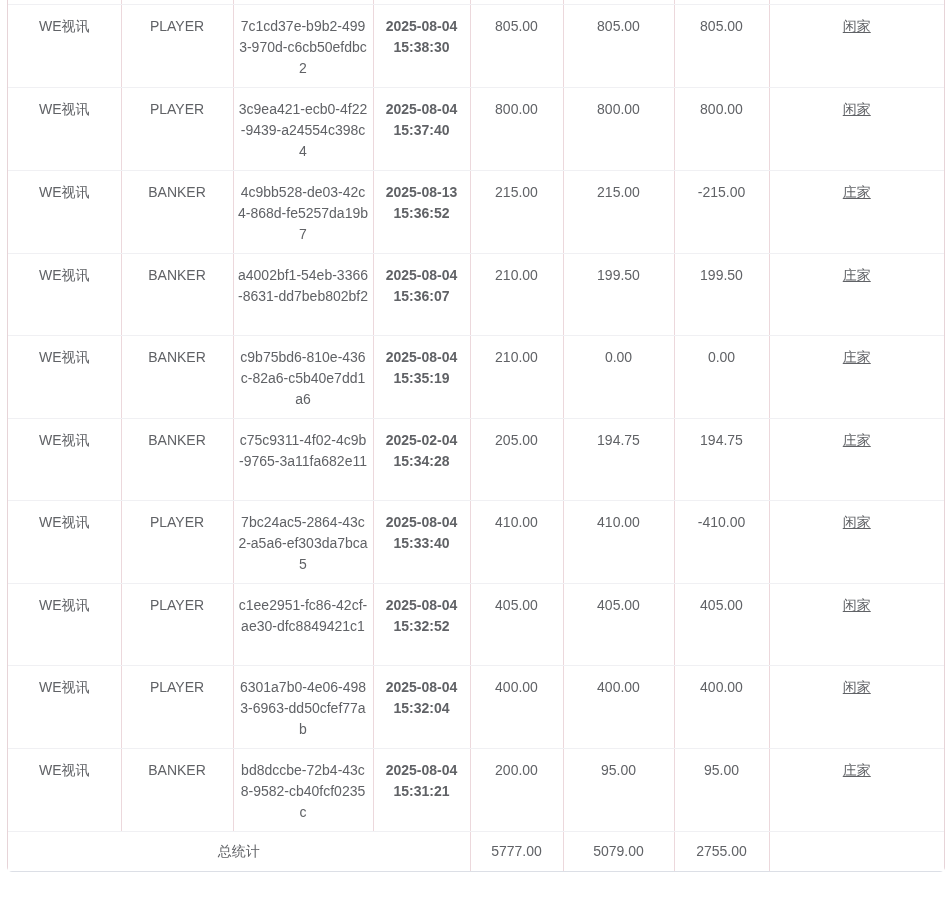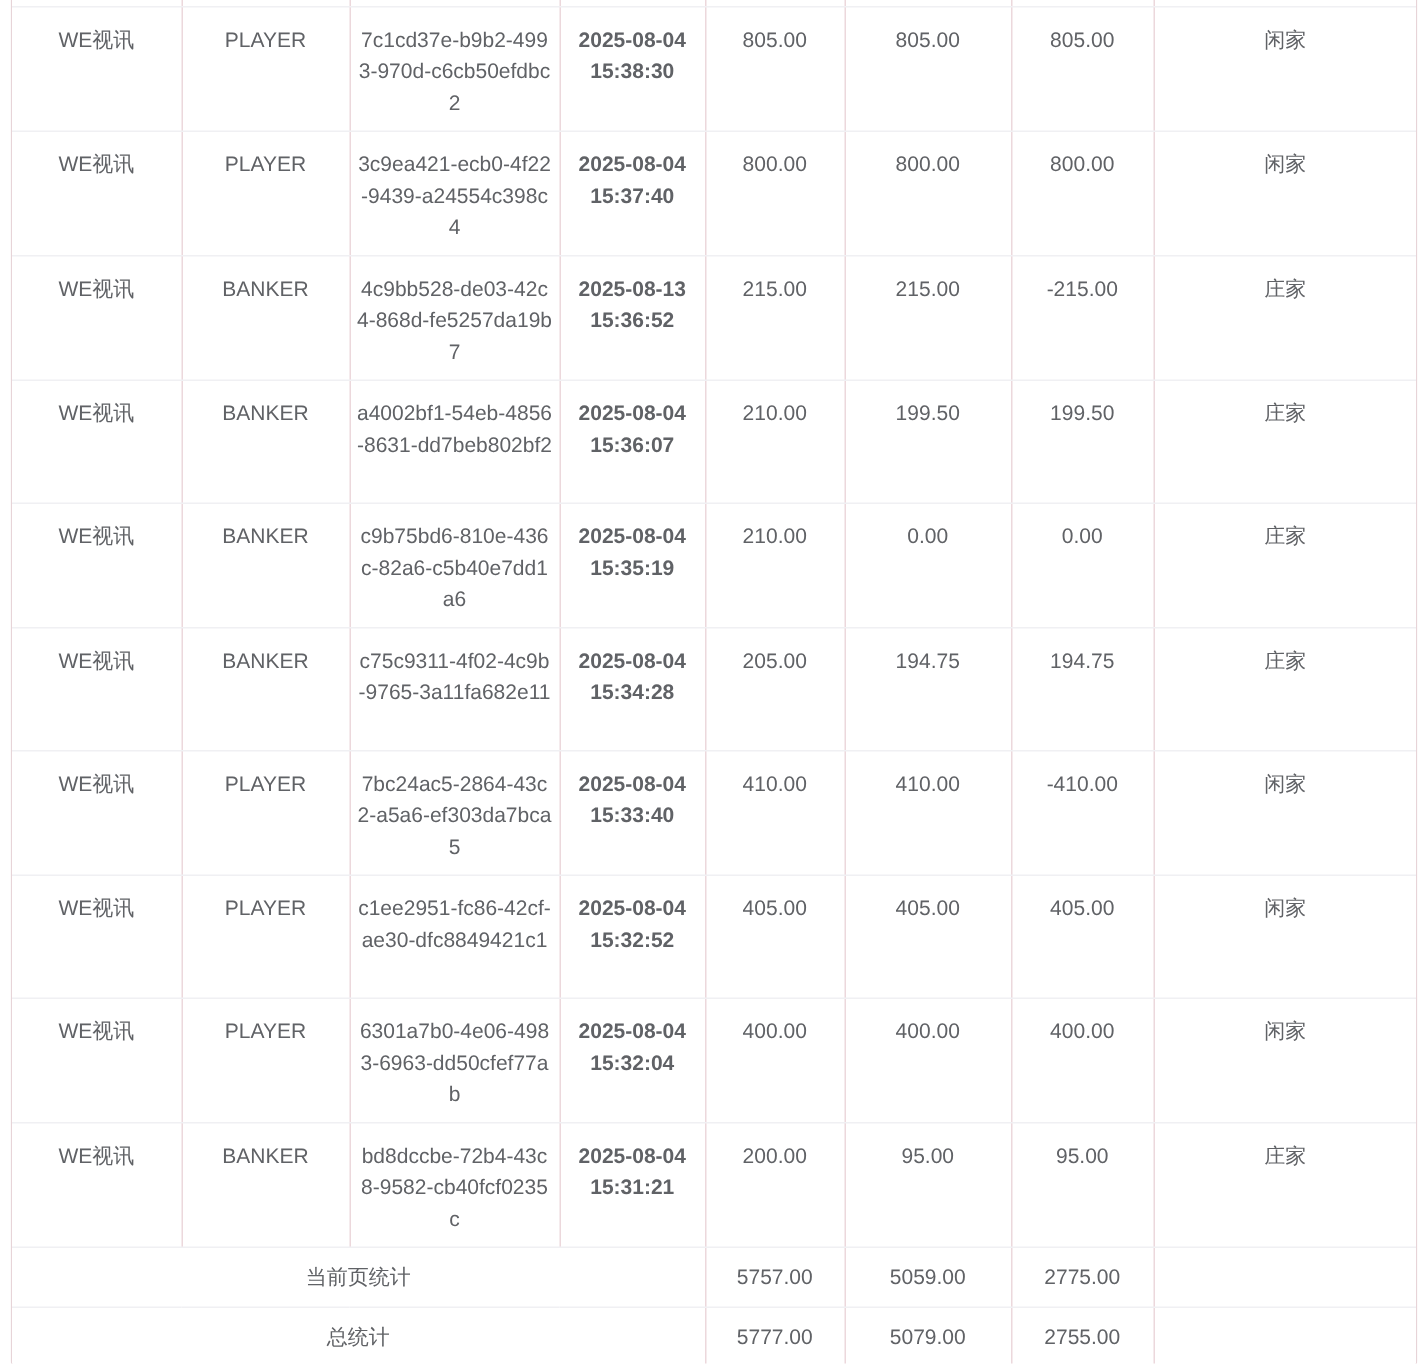--- a/index.html
+++ b/index.html
@@ -29,21 +29,21 @@
 
   td {
     border-right: 1px solid #ecd8dc;
     border-bottom: 1px solid #f0f0f3;
     color: #606266;
     font-size: 14px;
     line-height: 21px;
     text-align: center;
     background: #ffffff;
   }
-  td:last-child { border-right: none; }
+  td:last-child { border-right: none; text-decoration: underline; }
   tr:last-child td { border-bottom: none; }
 
   
   tr.crop-row td { height: 4px; padding: 0; }
 
   tr.data-row td {
     height: 82px;
     vertical-align: top;
     padding: 11px 4px 8px;
   }
@@ -121,21 +121,21 @@
     <td class="cell-time">2025-08-13 15:36:52</td>
     <td>215.00</td>
     <td>215.00</td>
     <td>-215.00</td>
     <td>庄家</td>
   </tr>
 
   <tr class="data-row">
     <td>WE视讯</td>
     <td>BANKER</td>
-    <td class="cell-order-id">a4002bf1-54eb-4856-8631-dd7beb802bf2</td>
+    <td class="cell-order-id">a4002bf1-54eb-3366-8631-dd7beb802bf2</td>
     <td class="cell-time">2025-08-04 15:36:07</td>
     <td>210.00</td>
     <td>199.50</td>
     <td>199.50</td>
     <td>庄家</td>
   </tr>
 
   <tr class="data-row">
     <td>WE视讯</td>
     <td>BANKER</td>
@@ -144,21 +144,21 @@
     <td>210.00</td>
     <td>0.00</td>
     <td>0.00</td>
     <td>庄家</td>
   </tr>
 
   <tr class="data-row">
     <td>WE视讯</td>
     <td>BANKER</td>
     <td class="cell-order-id">c75c9311-4f02-4c9b-9765-3a11fa682e11</td>
-    <td class="cell-time">2025-08-04 15:34:28</td>
+    <td class="cell-time">2025-02-04 15:34:28</td>
     <td>205.00</td>
     <td>194.75</td>
     <td>194.75</td>
     <td>庄家</td>
   </tr>
 
   <tr class="data-row">
     <td>WE视讯</td>
     <td>PLAYER</td>
     <td class="cell-order-id">7bc24ac5-2864-43c2-a5a6-ef303da7bca5</td>
@@ -195,27 +195,20 @@
     <td>WE视讯</td>
     <td>BANKER</td>
     <td class="cell-order-id">bd8dccbe-72b4-43c8-9582-cb40fcf0235c</td>
     <td class="cell-time">2025-08-04 15:31:21</td>
     <td>200.00</td>
     <td>95.00</td>
     <td>95.00</td>
     <td>庄家</td>
   </tr>
 
-  <tr class="summary-row">
-    <td colspan="4">当前页统计</td>
-    <td>5757.00</td>
-    <td>5059.00</td>
-    <td>2775.00</td>
-    <td></td>
-  </tr>
 
   <tr class="summary-row">
     <td colspan="4">总统计</td>
     <td>5777.00</td>
     <td>5079.00</td>
     <td>2755.00</td>
     <td></td>
   </tr>
 
   </tbody>

